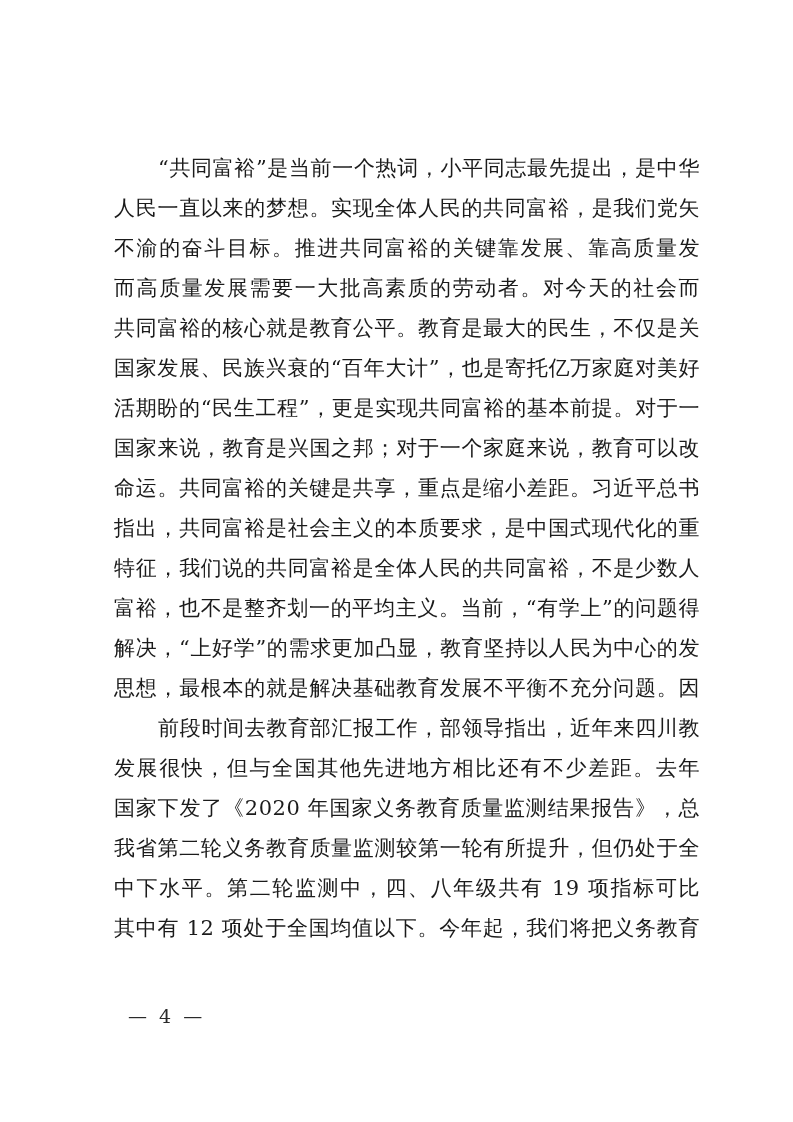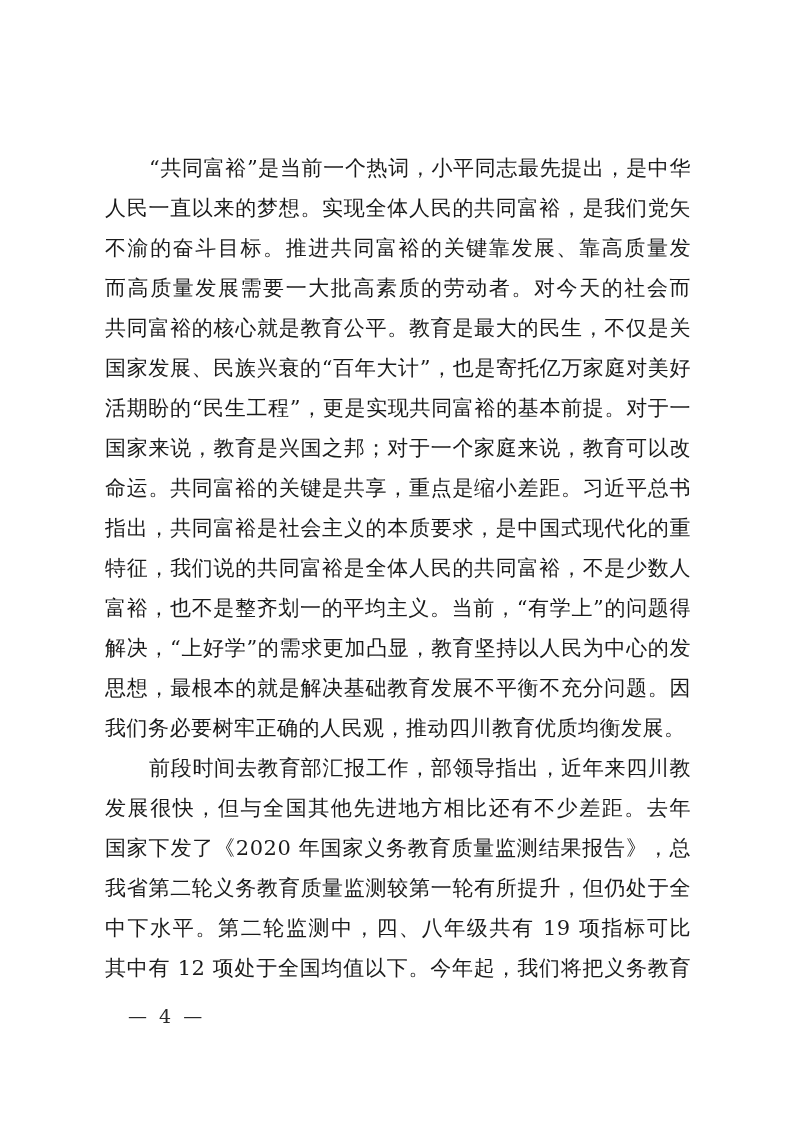--- a/index.html
+++ b/index.html
@@ -11,21 +11,21 @@
     position: relative;
     width: 793px;
     height: 1122px;
     background: #ffffff;
     overflow: hidden;
     font-family: "DejaVu Serif", "Liberation Serif", serif;
     color: #1b1b1b;
   }
   .text-block {
     position: absolute;
-    left: 105px;
+    left: 114px;
     top: 148px;
     width: 586px;
   }
   .line {
     height: 40px;
     line-height: 40px;
     font-size: 21px;
     letter-spacing: 0.5px;
     text-align: justify;
     text-align-last: justify;
@@ -62,21 +62,20 @@
     <div class="line">共同富裕的核心就是教育公平。教育是最大的民生，不仅是关系</div>
     <div class="line">国家发展、民族兴衰的“百年大计”，也是寄托亿万家庭对美好生</div>
     <div class="line">活期盼的“民生工程”，更是实现共同富裕的基本前提。对于一个</div>
     <div class="line">国家来说，教育是兴国之邦；对于一个家庭来说，教育可以改变</div>
     <div class="line">命运。共同富裕的关键是共享，重点是缩小差距。习近平总书记</div>
     <div class="line">指出，共同富裕是社会主义的本质要求，是中国式现代化的重要</div>
     <div class="line">特征，我们说的共同富裕是全体人民的共同富裕，不是少数人的</div>
     <div class="line">富裕，也不是整齐划一的平均主义。当前，“有学上”的问题得到</div>
     <div class="line">解决，“上好学”的需求更加凸显，教育坚持以人民为中心的发展</div>
     <div class="line">思想，最根本的就是解决基础教育发展不平衡不充分问题。因此，</div>
-    <div class="line para-end">我们务必要树牢正确的人民观，推动四川教育优质均衡发展。</div>
     <div class="line indent">前段时间去教育部汇报工作，部领导指出，近年来四川教育</div>
     <div class="line">发展很快，但与全国其他先进地方相比还有不少差距。去年底，</div>
     <div class="line">国家下发了《2020 年国家义务教育质量监测结果报告》，总体看，</div>
     <div class="line">我省第二轮义务教育质量监测较第一轮有所提升，但仍处于全国</div>
     <div class="line">中下水平。第二轮监测中，四、八年级共有 19 项指标可比较，</div>
     <div class="line">其中有 12 项处于全国均值以下。今年起，我们将把义务教育质</div>
   </div>
 
   <div class="page-number">— 4 —</div>
 

